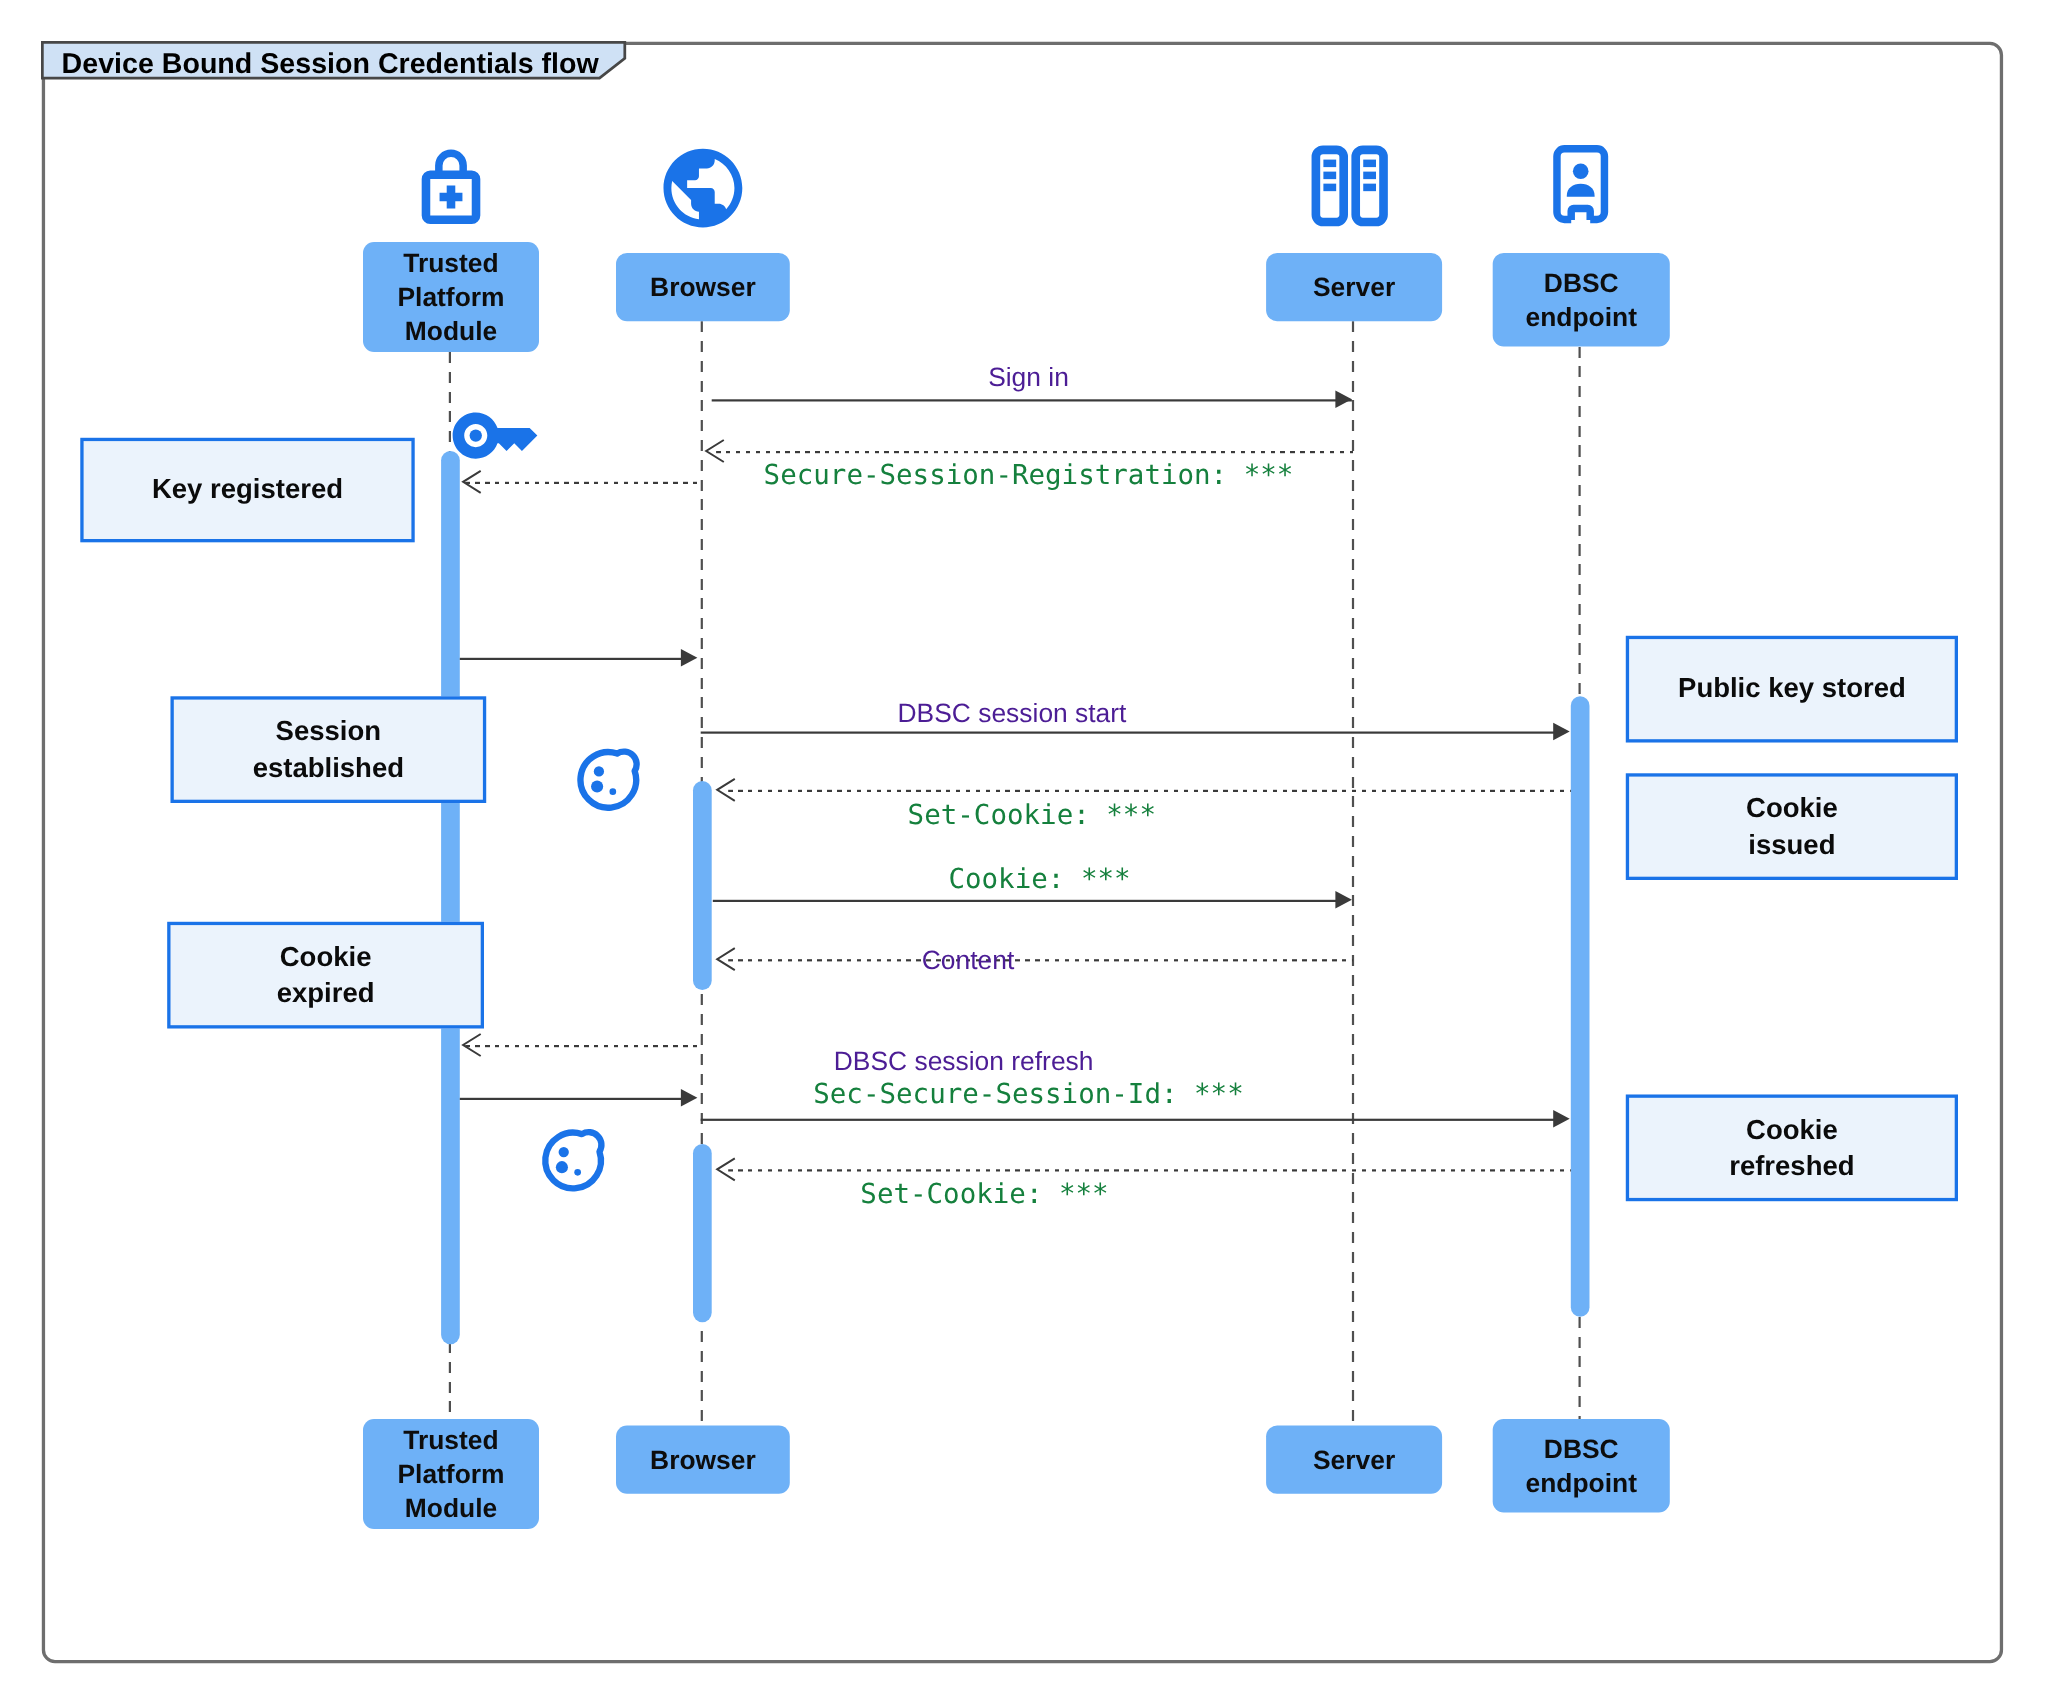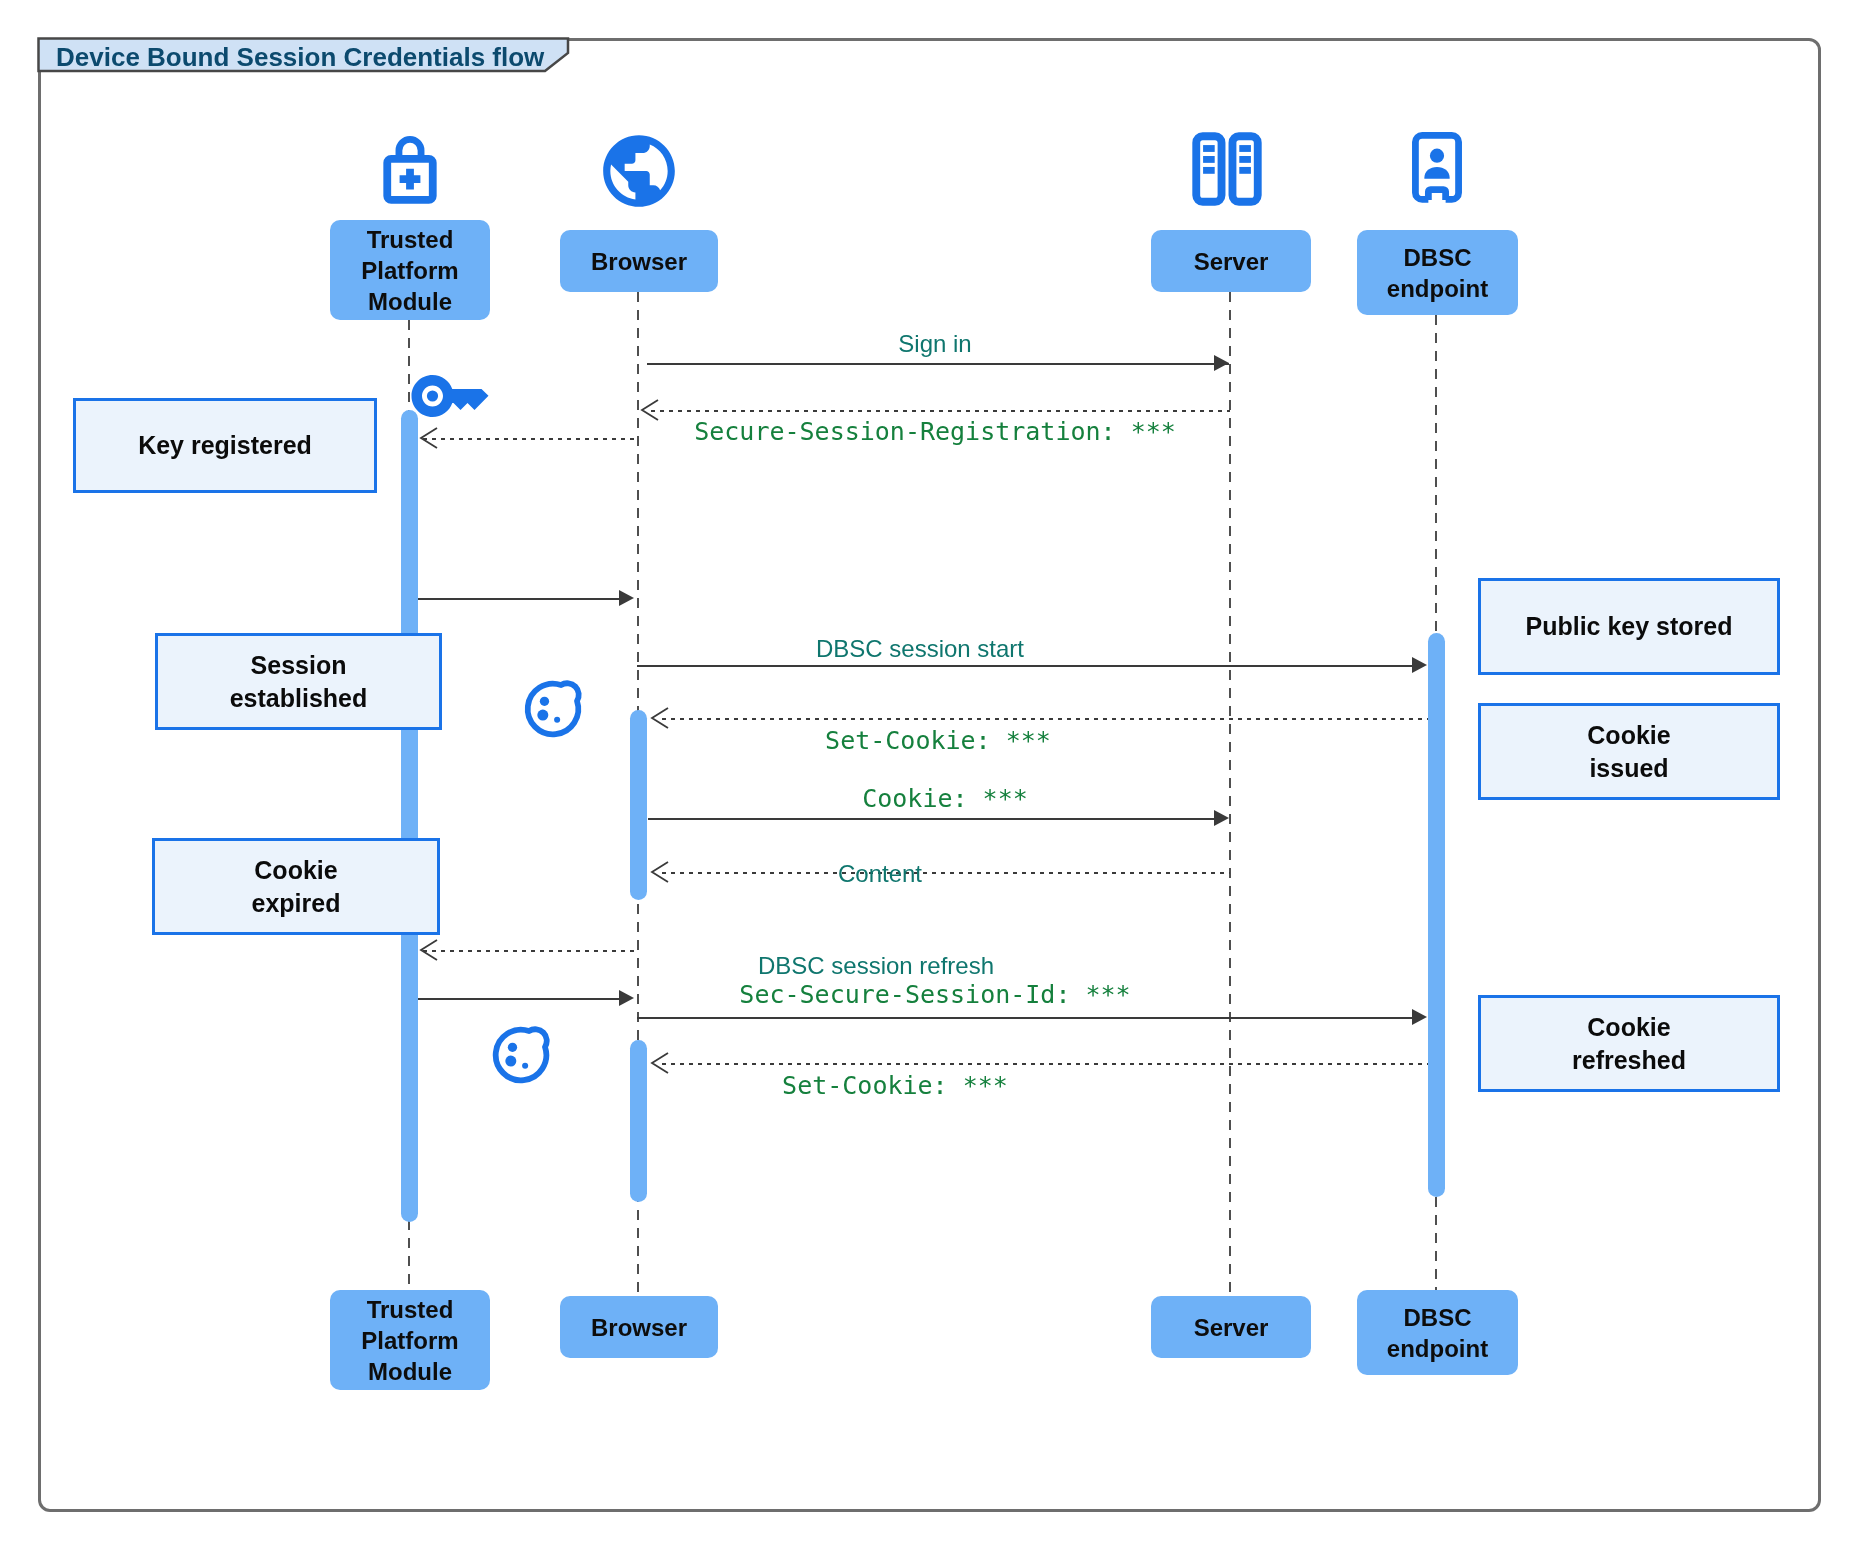--- a/index.html
+++ b/index.html
@@ -9,37 +9,37 @@
     --line:#3a3a3a;
     --frame:#6e6e6e;
     --tab-fill:#cfe1f5;
   }
   html,body{margin:0;padding:0;background:#ffffff;}
   #stage{position:relative;width:1859px;height:1546px;background:#ffffff;overflow:hidden;
          font-family:"Liberation Sans",sans-serif;}
   .frame{position:absolute;left:38px;top:38px;width:1777px;height:1468px;
          border:3px solid var(--frame);border-radius:12px;}
   .title-tab{position:absolute;left:37px;top:37px;}
-  .title-text{position:absolute;left:56px;top:42px;font-size:26px;font-weight:700;color:#0c4a6e;white-space:nowrap;}
+  .title-text{position:absolute;left:56px;top:42px;font-size:26px;font-weight:700;color:#000000;white-space:nowrap;}
   .lifeline{position:absolute;width:2px;
     background:repeating-linear-gradient(180deg,#4f4f4f 0 10px,transparent 10px 18px);}
   .bar{position:absolute;width:17px;background:var(--actor-fill);border-radius:9px;}
   .abox{position:absolute;background:var(--actor-fill);border-radius:10px;
         display:flex;align-items:center;justify-content:center;text-align:center;
         font-weight:700;font-size:24px;line-height:31px;color:#0d0d0d;white-space:pre-line;}
   .note{position:absolute;background:var(--note-fill);border:3.5px solid var(--accent);
         display:flex;align-items:center;justify-content:center;text-align:center;
         font-weight:700;font-size:25px;line-height:33px;color:#0b0b0b;white-space:pre-line;box-sizing:border-box;}
   .line-solid{position:absolute;height:2px;background:var(--line);}
   .line-dashed{position:absolute;height:2px;
     background:repeating-linear-gradient(90deg,var(--line) 0 4px,transparent 4px 9px);}
   .head-filled{position:absolute;width:0;height:0;border-top:8px solid transparent;
     border-bottom:8px solid transparent;border-left:15px solid var(--line);}
   .head-open{position:absolute;}
-  .mlabel{position:absolute;transform:translateX(-50%);font-size:24px;color:#0f766e;white-space:nowrap;}
+  .mlabel{position:absolute;transform:translateX(-50%);font-size:24px;color:#4c1d95;white-space:nowrap;}
   .mlabel.mono{font-family:"DejaVu Sans Mono",monospace;font-size:25px;color:#15803d;}
   .icon{position:absolute;}
   svg{display:block;}
 </style>
 </head>
 <body>
 
 <div id="stage">
 
   <div class="frame"></div>

